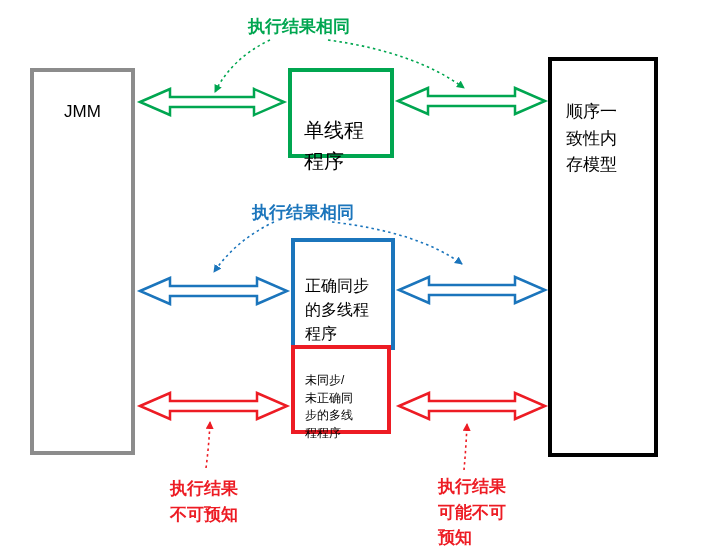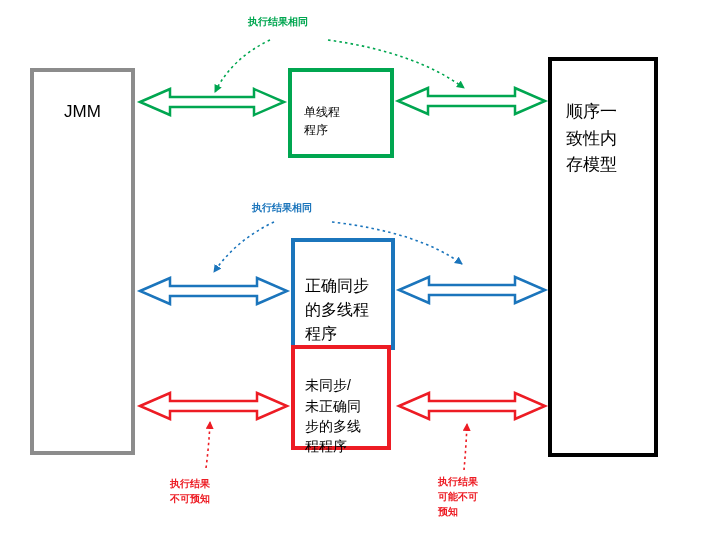--- a/index.html
+++ b/index.html
@@ -30,34 +30,34 @@
   .box-jmm {
     left: 30px; top: 68px; width: 105px; height: 387px;
     padding-top: 10px; text-align: center; font-size: 17px;
   }
   .box-seq {
     left: 548px; top: 57px; width: 110px; height: 400px;
     padding: 12px 8px 0 14px; font-size: 17px; line-height: 1.55;
   }
   .box-single {
     left: 288px; top: 68px; width: 106px; height: 90px;
-    padding: 12px 8px 0 12px; font-size: 12px; line-height: 1.55;
+    padding: 12px 8px 0 12px; font-size: 20px; line-height: 1.55;
   }
   .box-sync {
     left: 291px; top: 238px; width: 104px; height: 112px;
     padding: 8px 6px 0 10px; font-size: 16px; line-height: 1.5;
   }
   .box-unsync {
-    left: 291px; top: 345px; width: 100px; height: 105px;
-    padding: 6px 6px 0 10px; font-size: 14px; line-height: 1.45;
+    left: 291px; top: 345px; width: 100px; height: 89px;
+    padding: 6px 6px 0 10px; font-size: 12px; line-height: 1.45;
   }
   .note {
     position: absolute;
     font-weight: bold;
-    font-size: 10px;
+    font-size: 17px;
     white-space: pre-line;
     line-height: 1.5;
   }
   .note-top { left: 248px; top: 14px; }
   .note-mid { left: 252px; top: 200px; }
   .note-bl  { left: 170px; top: 476px; }
   .note-br  { left: 438px; top: 474px; }
 </style>
 </head>
 <body>

